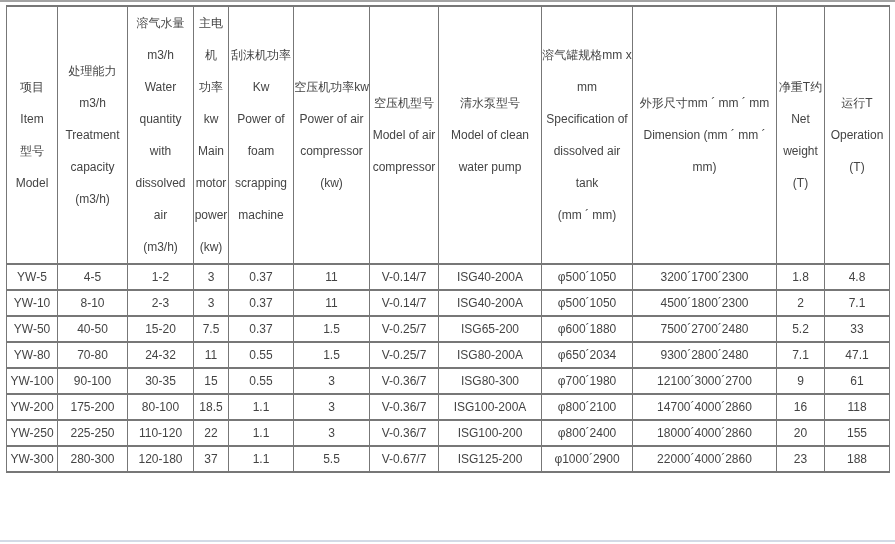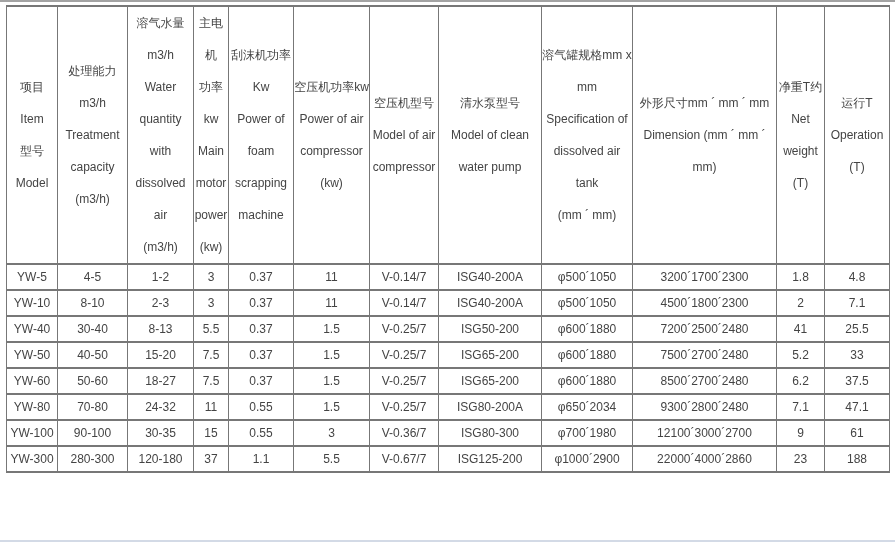--- a/index.html
+++ b/index.html
@@ -166,62 +166,34 @@
           <td>0.37</td>
           <td>11</td>
           <td>V-0.14/7</td>
           <td>ISG40-200A</td>
           <td>φ500´1050</td>
           <td>4500´1800´2300</td>
           <td>2</td>
           <td>7.1</td>
         </tr>
         <tr>
-          <td>YW-40</td>
-          <td>30-40</td>
-          <td>8-13</td>
-          <td>5.5</td>
-          <td>0.37</td>
-          <td>1.5</td>
-          <td>V-0.25/7</td>
-          <td>ISG50-200</td>
-          <td>φ600´1880</td>
-          <td>7200´2500´2480</td>
-          <td>41</td>
-          <td>25.5</td>
-        </tr>
-        <tr>
           <td>YW-50</td>
           <td>40-50</td>
           <td>15-20</td>
           <td>7.5</td>
           <td>0.37</td>
           <td>1.5</td>
           <td>V-0.25/7</td>
           <td>ISG65-200</td>
           <td>φ600´1880</td>
           <td>7500´2700´2480</td>
           <td>5.2</td>
           <td>33</td>
         </tr>
         <tr>
-          <td>YW-60</td>
-          <td>50-60</td>
-          <td>18-27</td>
-          <td>7.5</td>
-          <td>0.37</td>
-          <td>1.5</td>
-          <td>V-0.25/7</td>
-          <td>ISG65-200</td>
-          <td>φ600´1880</td>
-          <td>8500´2700´2480</td>
-          <td>6.2</td>
-          <td>37.5</td>
-        </tr>
-        <tr>
           <td>YW-80</td>
           <td>70-80</td>
           <td>24-32</td>
           <td>11</td>
           <td>0.55</td>
           <td>1.5</td>
           <td>V-0.25/7</td>
           <td>ISG80-200A</td>
           <td>φ650´2034</td>
           <td>9300´2800´2480</td>
@@ -236,20 +208,48 @@
           <td>0.55</td>
           <td>3</td>
           <td>V-0.36/7</td>
           <td>ISG80-300</td>
           <td>φ700´1980</td>
           <td>12100´3000´2700</td>
           <td>9</td>
           <td>61</td>
         </tr>
         <tr>
+          <td>YW-200</td>
+          <td>175-200</td>
+          <td>80-100</td>
+          <td>18.5</td>
+          <td>1.1</td>
+          <td>3</td>
+          <td>V-0.36/7</td>
+          <td>ISG100-200A</td>
+          <td>φ800´2100</td>
+          <td>14700´4000´2860</td>
+          <td>16</td>
+          <td>118</td>
+        </tr>
+        <tr>
+          <td>YW-250</td>
+          <td>225-250</td>
+          <td>110-120</td>
+          <td>22</td>
+          <td>1.1</td>
+          <td>3</td>
+          <td>V-0.36/7</td>
+          <td>ISG100-200</td>
+          <td>φ800´2400</td>
+          <td>18000´4000´2860</td>
+          <td>20</td>
+          <td>155</td>
+        </tr>
+        <tr>
           <td>YW-300</td>
           <td>280-300</td>
           <td>120-180</td>
           <td>37</td>
           <td>1.1</td>
           <td>5.5</td>
           <td>V-0.67/7</td>
           <td>ISG125-200</td>
           <td>φ1000´2900</td>
           <td>22000´4000´2860</td>

